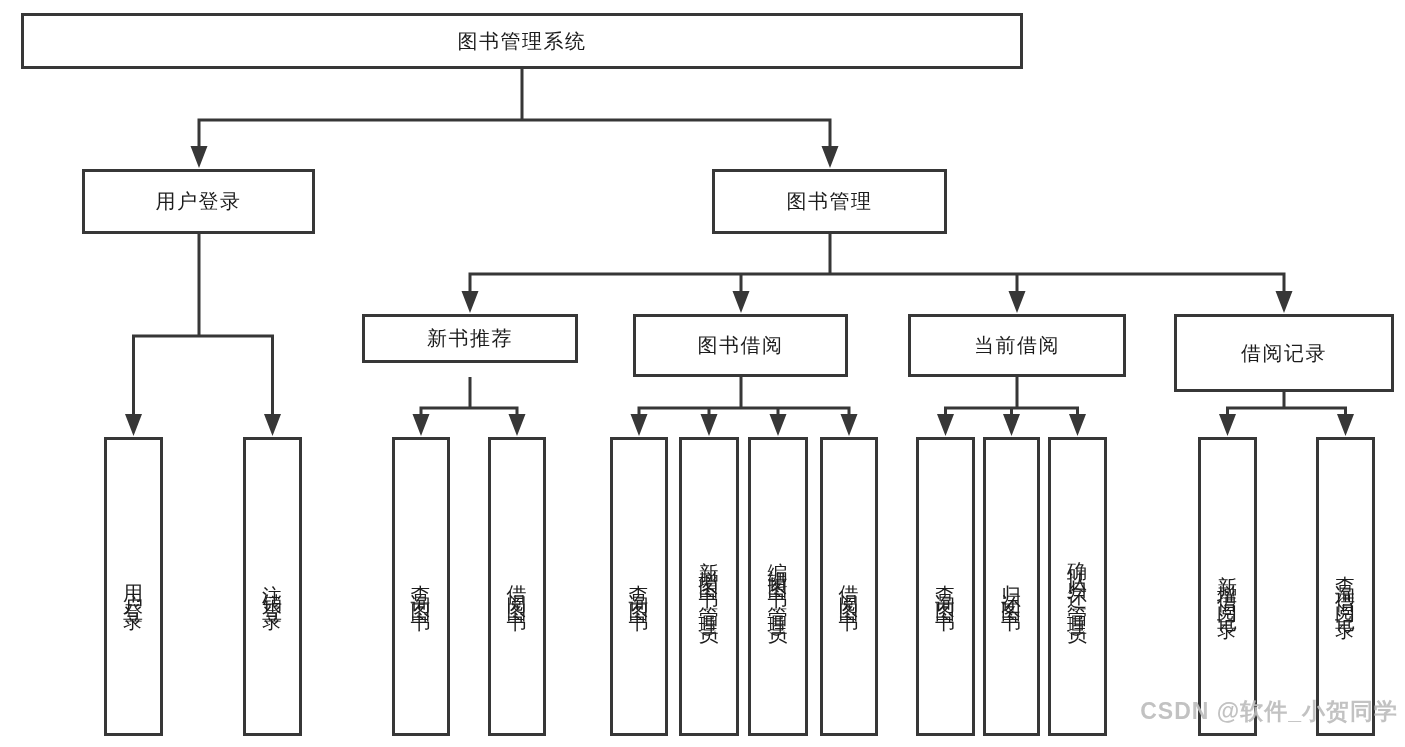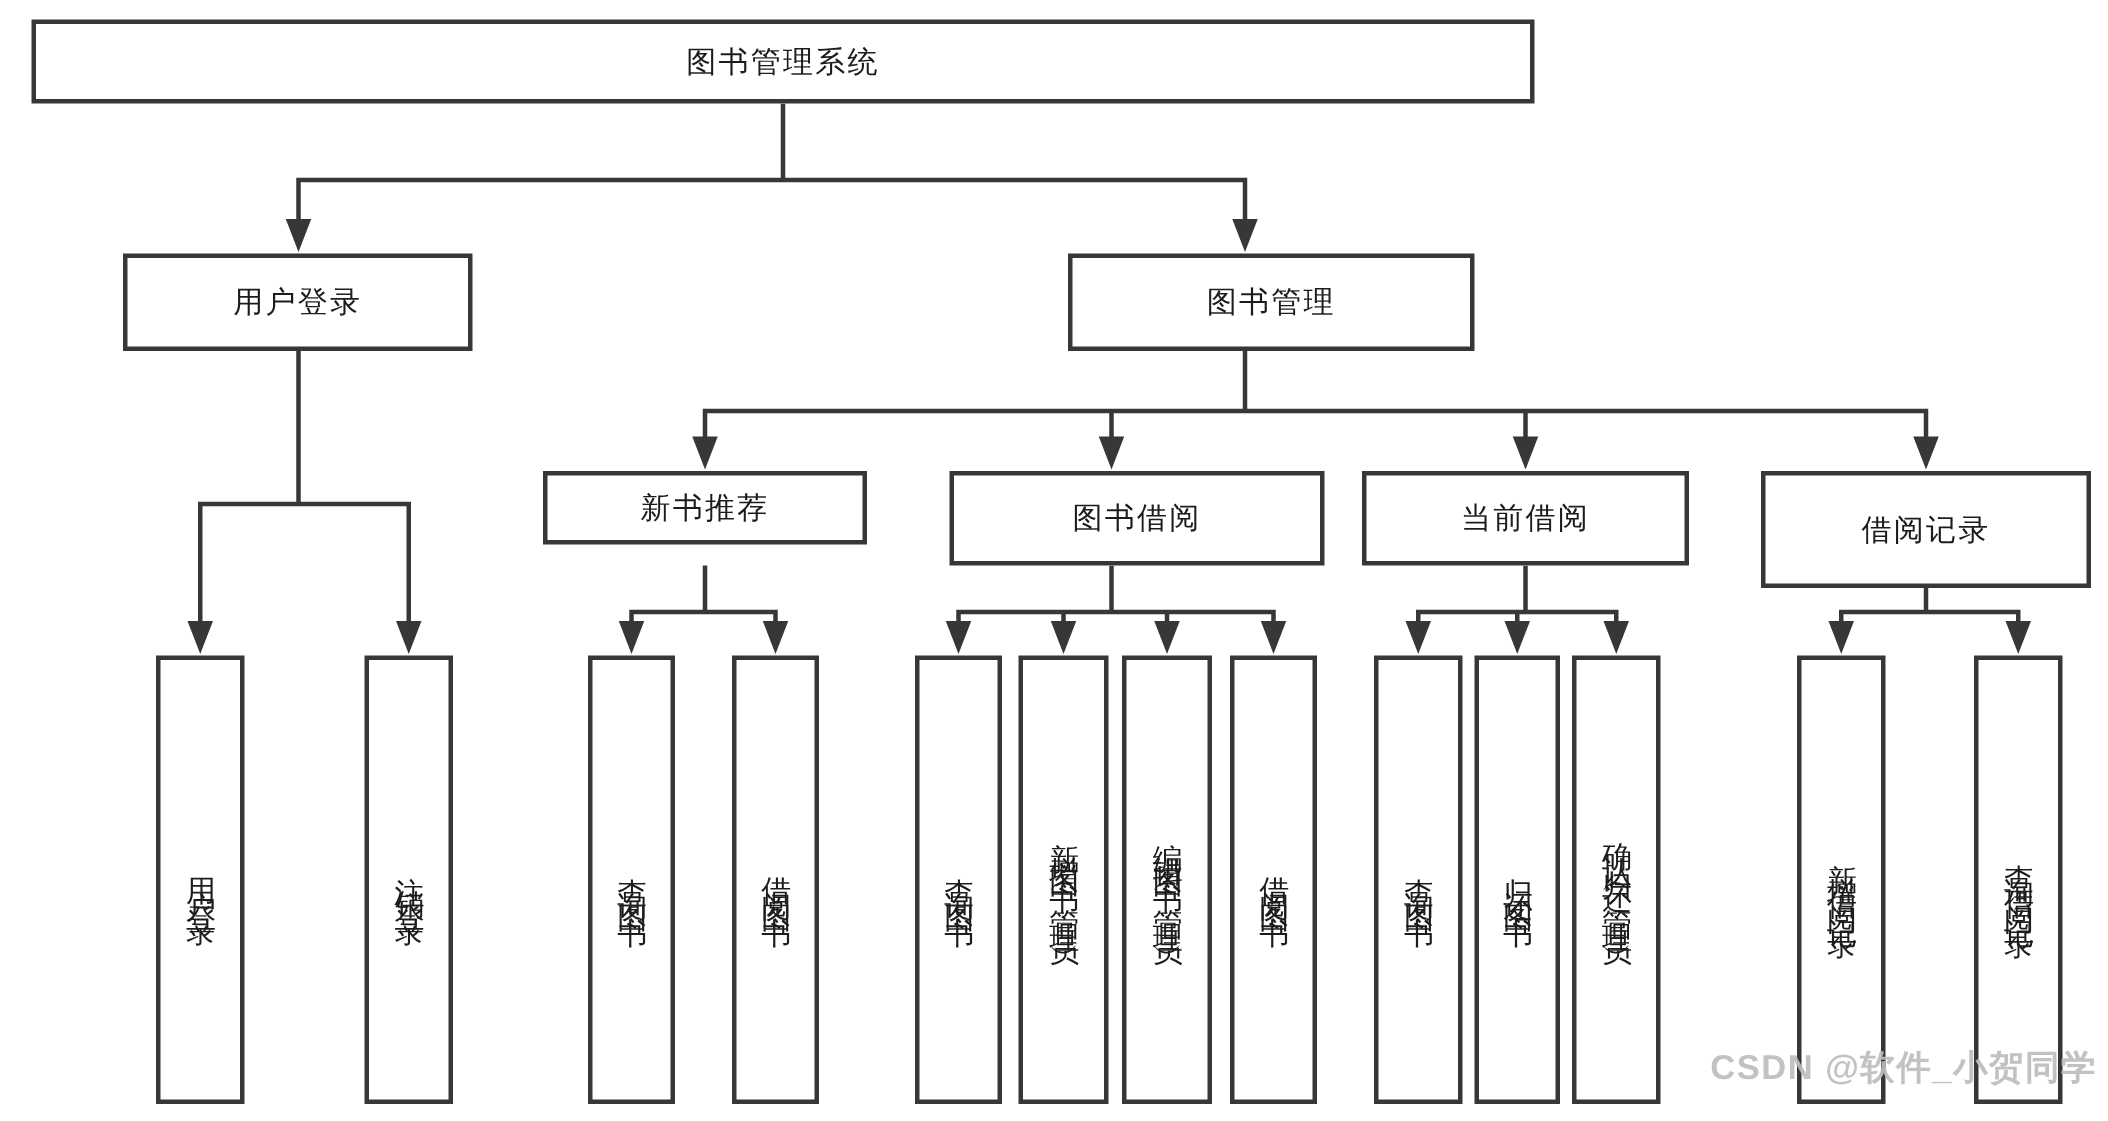--- a/index.html
+++ b/index.html
@@ -36,23 +36,23 @@
     writing-mode:vertical-rl;
     text-orientation:mixed;
     letter-spacing:9px;
     line-height:1;
     color:var(--text);
     white-space:nowrap;
   }
   
   #n-root{left:21px;top:13px;width:1002px;height:56px;}
   #n-user-login{left:82px;top:169px;width:233px;height:65px;}
-  #n-book-mgmt{left:712px;top:169px;width:271px;height:65px;}
+  #n-book-mgmt{left:712px;top:169px;width:235px;height:65px;}
   #n-new-books{left:362px;top:314px;width:216px;height:49px;}
-  #n-book-borrow{left:633px;top:314px;width:250px;height:63px;}
+  #n-book-borrow{left:633px;top:314px;width:215px;height:63px;}
   #n-cur-borrow{left:908px;top:314px;width:218px;height:63px;font-family:Liberation Mono, monospace;}
   #n-borrow-rec{left:1174px;top:314px;width:220px;height:78px;}
   .leaf{top:437px;height:299px;}
   #l-ul-0{left:104px;width:59px;}
   #l-ul-1{left:243px;width:59px;}
   #l-nb-0{left:392px;width:58px;}
   #l-nb-1{left:488px;width:58px;}
   #l-bb-0{left:610px;width:58px;}
   #l-bb-1{left:679px;width:60px;}
   #l-bb-2{left:748px;width:60px;}

